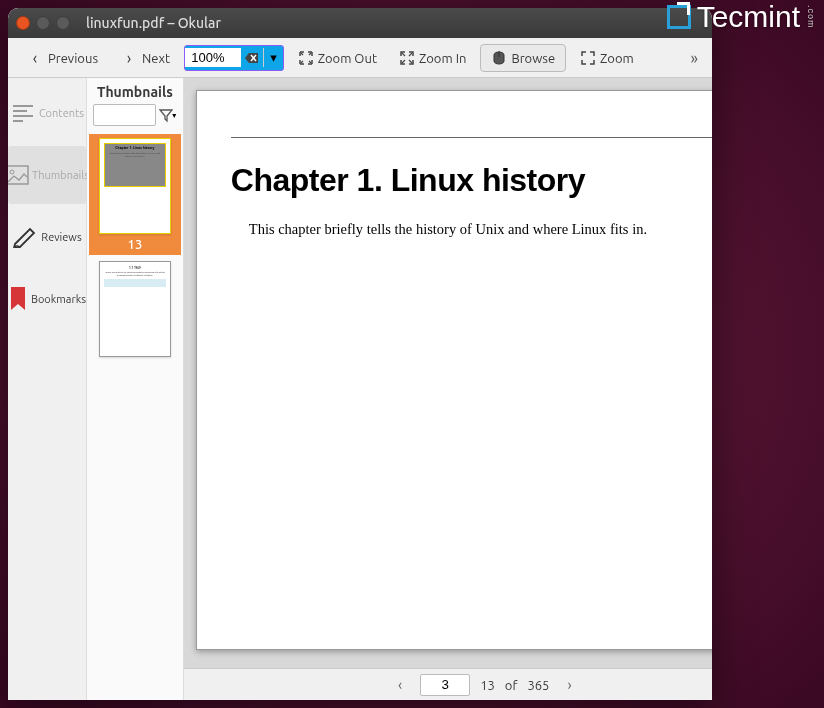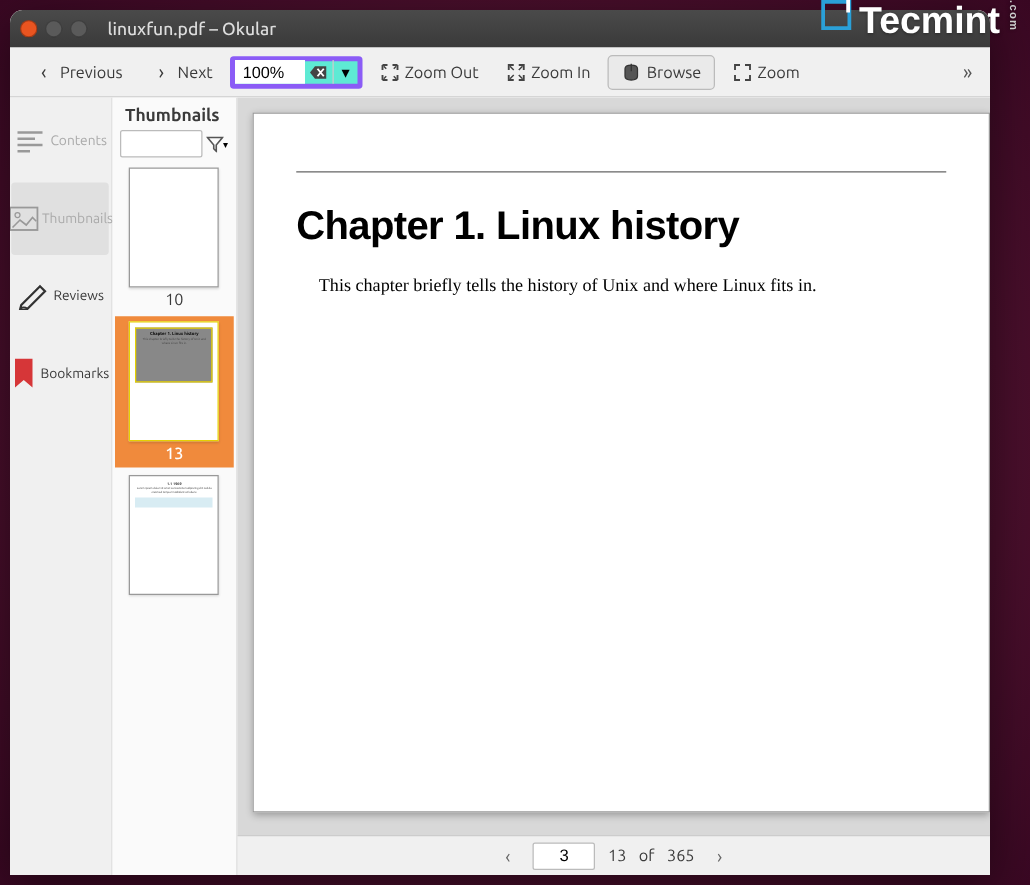--- a/index.html
+++ b/index.html
@@ -10,21 +10,21 @@
   font-size: 13px;
   width: 824px;
   height: 708px;
   overflow: hidden;
   position: relative;
 }
 .window {
   position: absolute;
   left: 8px;
   top: 8px;
-  width: 784px;
+  width: 704px;
   height: 692px;
   background: #f0f0f0;
   border-radius: 10px 10px 0 0;
   box-shadow: 0 10px 40px rgba(0,0,0,0.5);
   display: flex;
   flex-direction: column;
   overflow: hidden;
   justify-content: space-between;
 }
 .titlebar {
@@ -62,22 +62,22 @@
 }
 .tbtn.browse {
   background: #eaeaea;
   border: 1px solid #bbb;
   border-radius: 4px;
   padding: 4px 10px;
 }
 .zoominput {
   display: flex;
   align-items: center;
-  border: 4px solid #8b5cf6;
-  background: #5eead4;
+  border: 1px solid #8b5cf6;
+  background: #0ea5e9;
   border-radius: 3px;
   height: 26px;
 }
 .zoominput input {
   width: 56px;
   border: none;
   padding: 2px 6px;
   font-size: 13px;
   outline: none;
 }
@@ -190,24 +190,24 @@
   justify-content: center;
   gap: 10px;
   color: #3a3a3a;
 }
 .statusbar input { width: 50px; text-align: center; border: 1px solid #bbb; height: 22px; border-radius: 2px; }
 .navbtn { cursor: pointer; padding: 2px 8px; color: #666; font-size: 15px; }
 .watermark {
   position: absolute;
   top: 0; right: 8px;
   color: #fff;
-  font-weight: bold;
+  font-weight: normal;
   font-size: 30px;
   display: flex;
-  align-items: flex-start;
+  align-items: center;
   gap: 6px;
   font-family: Arial, sans-serif;
   z-index: 100;
   text-shadow: 0 1px 3px rgba(0,0,0,0.4);
 }
 .watermark .sq {
   width: 24px; height: 24px; border: 3px solid #2aa0d8; position: relative;
 }
 .watermark .sq::after { content:''; position:absolute; right:-2px; top:-6px; width:10px; height:10px; border-top:3px solid #fff; border-right:3px solid #fff; transform: rotate(0deg); background: transparent; }
 .watermark .com { font-size: 9px; writing-mode: vertical-rl; letter-spacing: 1px; color: #ccc; }
@@ -335,24 +335,20 @@
       <div class="thumbsearch">
         <input type="text" placeholder="" style="">
         <div class="filt">
           <svg width="14" height="14" viewBox="0 0 14 14">
               <path d="M1 2 H13 L8 8 V13 L6 11 V8 Z" fill="none" stroke="#555" stroke-width="1.3"></path>
             </svg>
           <span style="font-size:8px;margin-left:-1px;">▾</span>
         </div>
       </div>
       <div class="thumblist">
-        <div class="thumbitem">
-          <div class="card"></div>
-          <div class="pg">10</div>
-        </div>
         <div class="thumbitem selected">
           <div class="card">
             <div class="thumb13sel">
               <div class="tinytitle">Chapter 1. Linux history</div>
               <div class="tinypara">This chapter briefly tells the history of Unix and where Linux fits in.</div>
             </div>
           </div>
           <div class="pg">13</div>
         </div>
         <div class="thumbitem">

